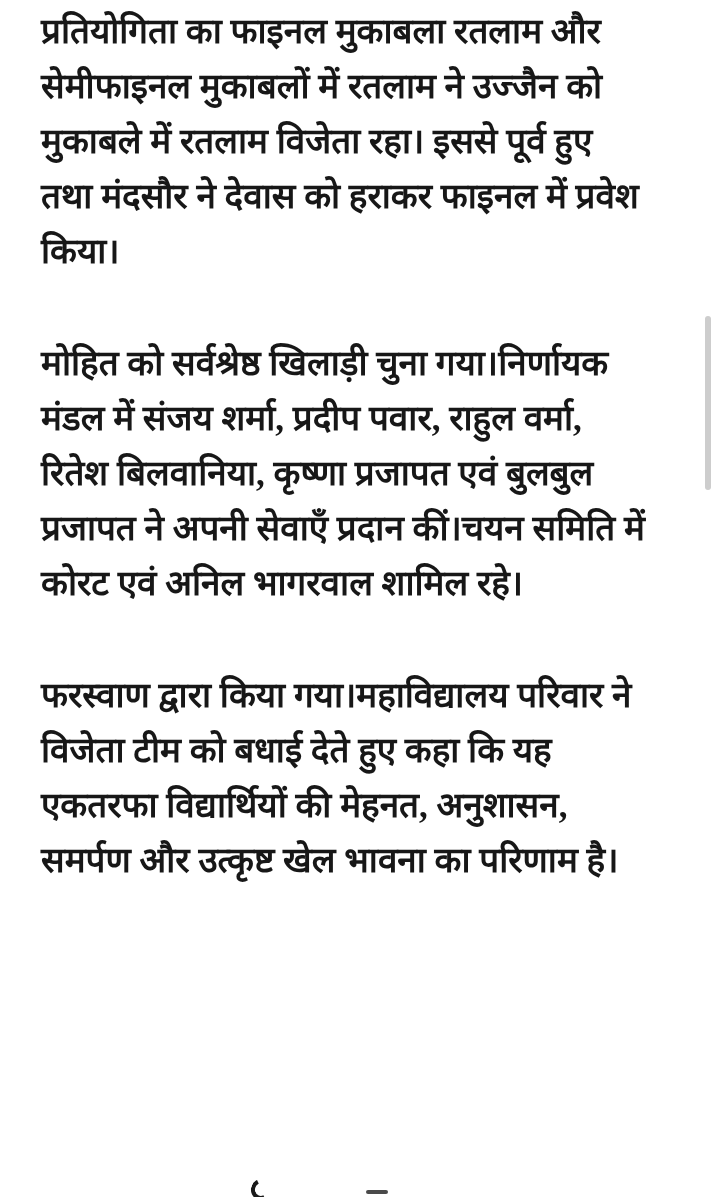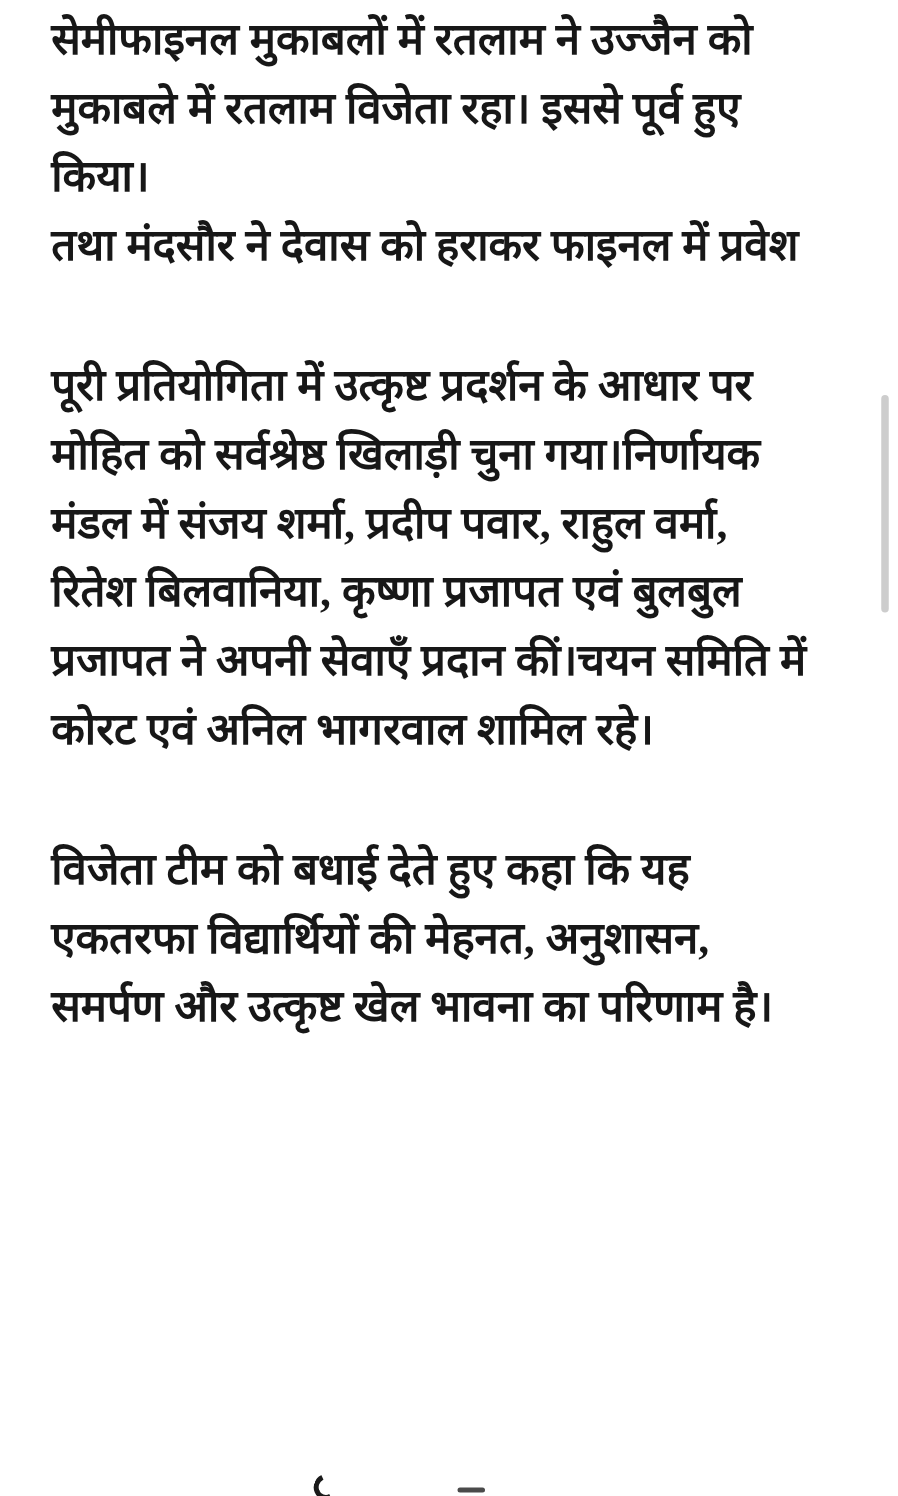--- a/index.html
+++ b/index.html
@@ -65,36 +65,37 @@
     border-radius: 2px;
     opacity: 0.85;
   }
 </style>
 </head>
 <body>
 
 <main class="article">
 
   <p class="para">
+    <span class="line">प्रतियोगिता का फाइनल मुकाबला रतलाम और</span>
     <span class="line">सेमीफाइनल मुकाबलों में रतलाम ने उज्जैन को</span>
     <span class="line">मुकाबले में रतलाम विजेता रहा। इससे पूर्व हुए</span>
+    <span class="line">तथा मंदसौर ने देवास को हराकर फाइनल में प्रवेश</span>
     <span class="line">किया।</span>
-    <span class="line">तथा मंदसौर ने देवास को हराकर फाइनल में प्रवेश</span>
   </p>
 
   <p class="para">
-    <span class="line">पूरी प्रतियोगिता में उत्कृष्ट प्रदर्शन के आधार पर</span>
     <span class="line">मोहित को सर्वश्रेष्ठ खिलाड़ी चुना गया।निर्णायक</span>
     <span class="line">मंडल में संजय शर्मा, प्रदीप पवार, राहुल वर्मा,</span>
     <span class="line">रितेश बिलवानिया, कृष्णा प्रजापत एवं बुलबुल</span>
     <span class="line">प्रजापत ने अपनी सेवाएँ प्रदान कीं।चयन समिति में</span>
     <span class="line">कोरट एवं अनिल भागरवाल शामिल रहे।</span>
   </p>
 
   <p class="para">
+    <span class="line">फरस्वाण द्वारा किया गया।महाविद्यालय परिवार ने</span>
     <span class="line">विजेता टीम को बधाई देते हुए कहा कि यह</span>
     <span class="line">एकतरफा विद्यार्थियों की मेहनत, अनुशासन,</span>
     <span class="line">समर्पण और उत्कृष्ट खेल भावना का परिणाम है।</span>
   </p>
 
 </main>
 
 <div class="scrollbar-thumb"></div>
 
 <div class="frag-curl"></div>

